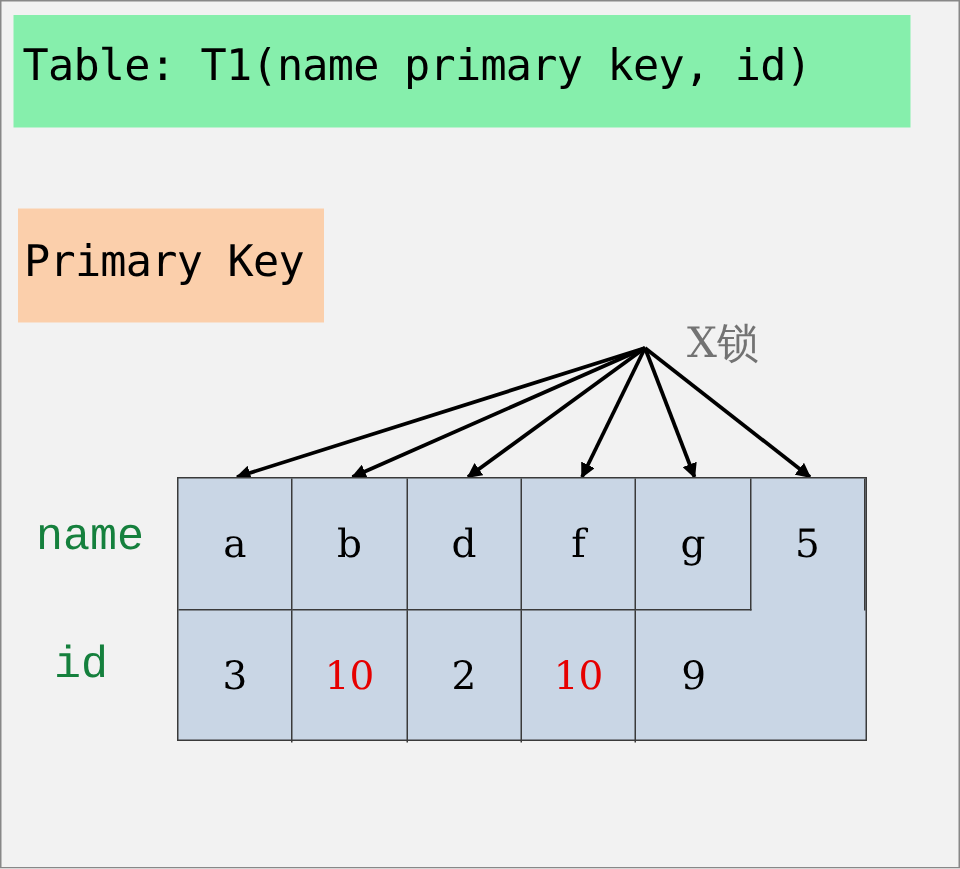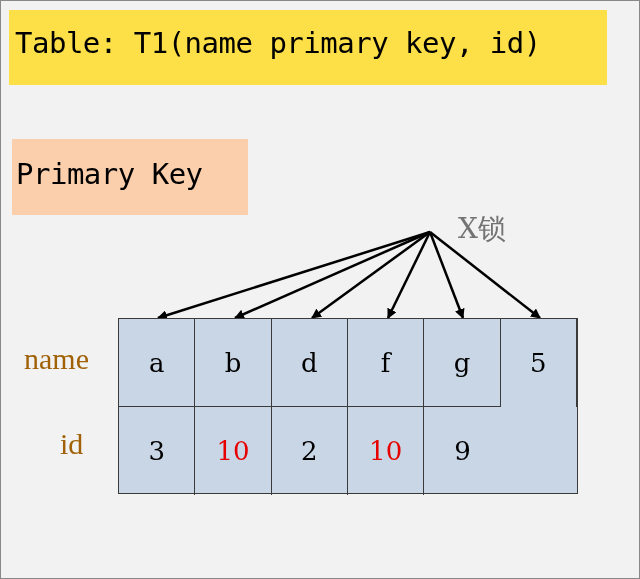--- a/index.html
+++ b/index.html
@@ -1,23 +1,23 @@
 <!DOCTYPE html>
 <html><head>
 <meta charset="utf-8">
 <style>
   html,body{margin:0;padding:0;}
   body{width:640px;height:579px;position:relative;background:#f2f2f2;overflow:hidden;font-family:"DejaVu Serif","Liberation Serif",serif;}
   .frame{position:absolute;left:0;top:0;width:638px;height:577px;border:1px solid #888;box-sizing:content-box;}
-  .title-box{position:absolute;left:9px;top:10px;width:598px;height:75px;background:#fde047;}
+  .title-box{position:absolute;left:9px;top:10px;width:598px;height:75px;background:#86efac;}
   .title-text{position:absolute;left:6px;top:16px;font-family:"DejaVu Sans Mono","Liberation Mono",monospace;font-size:29px;color:#000;white-space:nowrap;letter-spacing:-0.5px;}
-  .pk-box{position:absolute;left:12px;top:139px;width:236px;height:76px;background:#fbcfab;}
+  .pk-box{position:absolute;left:12px;top:139px;width:204px;height:76px;background:#fbcfab;}
   .pk-text{position:absolute;left:4px;top:18px;font-family:"DejaVu Sans Mono","Liberation Mono",monospace;font-size:29px;color:#000;white-space:nowrap;letter-spacing:-0.5px;}
   .lock-label{position:absolute;left:458px;top:210px;font-size:28px;color:#737373;font-family:"DejaVu Serif","Liberation Serif",serif;}
-  .row-label{position:absolute;font-size:30px;color:#a16207;font-family:Liberation Serif, serif;}
+  .row-label{position:absolute;font-size:30px;color:#15803d;font-family:Liberation Mono, monospace;}
   .grid{position:absolute;left:118px;top:318px;width:460px;height:176px;display:grid;grid-template-columns:repeat(6,1fr);grid-template-rows:88px 88px;border:1px solid #3a3a3a;box-sizing:border-box;background:#c9d6e5;}
   .cell{display:flex;align-items:center;justify-content:center;border-right:1px solid #3a3a3a;border-bottom:1px solid #3a3a3a;font-size:26px;color:#000;}
   .cell.last-col{border-right:none;}
   .cell.last-row{border-bottom:none;}
   svg.arrows{position:absolute;left:0;top:0;width:640px;height:579px;pointer-events:none;}
 </style>
 </head>
 <body>
 
 <div class="frame"></div>
@@ -42,21 +42,21 @@
     <line x1="430" y1="232" x2="158" y2="318"></line>
     <line x1="430" y1="232" x2="235" y2="318"></line>
     <line x1="430" y1="232" x2="312" y2="318"></line>
     <line x1="430" y1="232" x2="388" y2="318"></line>
     <line x1="430" y1="232" x2="463" y2="318"></line>
     <line x1="430" y1="232" x2="540" y2="318"></line>
   </g>
 </svg>
 
 <span class="row-label" style="left:24px;top:342px;">name</span>
-<span class="row-label" style="left:60px;top:427px;text-align:right;">id</span>
+<span class="row-label" style="left:36px;top:427px;text-align:right;">id</span>
 
 <div class="grid">
   <div class="cell">a</div>
   <div class="cell">b</div>
   <div class="cell">d</div>
   <div class="cell">f</div>
   <div class="cell">g</div>
   <div class="cell last-row">5</div>
   <div class="cell last-row">3</div>
   <div class="cell last-row" style="color: rgb(230, 0, 0);">10</div>

